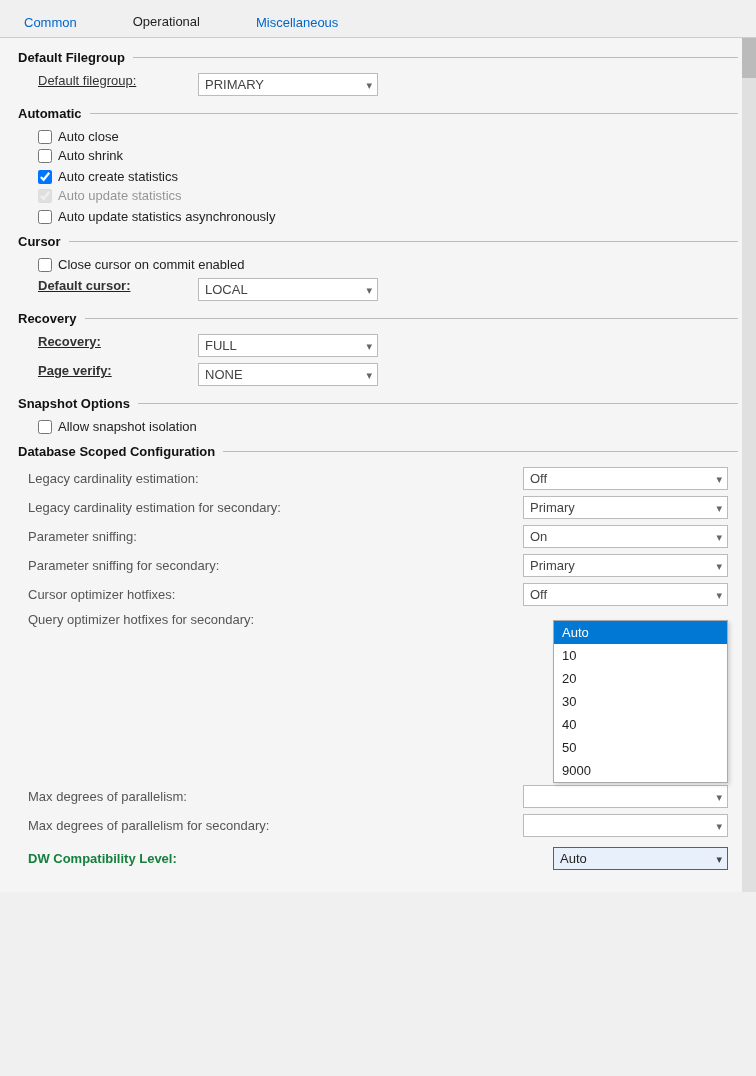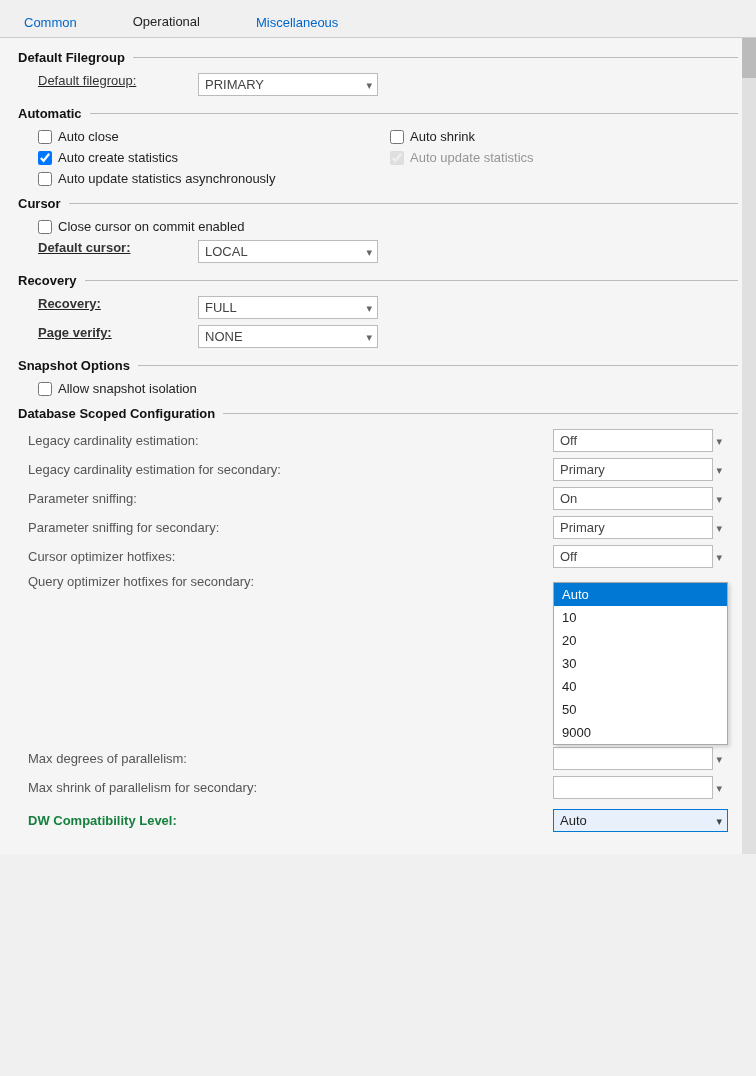--- a/index.html
+++ b/index.html
@@ -95,21 +95,21 @@
       font-size: 11px;
     }
     .checkbox-row {
       display: flex;
       align-items: center;
       margin-bottom: 6px;
       padding-left: 20px;
     }
     .checkbox-row.two-col {
       display: grid;
-      grid-template-columns: 1fr 1fr;
+      grid-template-columns: 1fr;
       gap: 4px;
     }
     .checkbox-item {
       display: flex;
       align-items: center;
       gap: 6px;
       font-size: 13px;
       color: #555;
     }
     .checkbox-item.enabled {
@@ -147,21 +147,21 @@
       color: #666;
       font-size: 11px;
     }
     .db-select {
       border: 1px solid #bbb;
       background: white;
       padding: 3px 24px 3px 6px;
       font-size: 13px;
       appearance: none;
       -webkit-appearance: none;
-      width: 160px;
+      width: 205px;
       cursor: pointer;
       color: #444;
     }
     .scrollbar {
       position: absolute;
       right: 0;
       top: 0;
       width: 14px;
       height: 100%;
       background: #e0e0e0;
@@ -406,21 +406,21 @@
     <div class="db-scoped-row">
       <span class="db-scoped-label">Max degrees of parallelism:</span>
       <div class="db-select-wrapper">
         <select class="db-select" style="background:white; border-color:#bbb;">
           <option></option>
         </select>
       </div>
     </div>
 
     <div class="db-scoped-row">
-      <span class="db-scoped-label">Max shrink of parallelism for secondary:</span>
+      <span class="db-scoped-label">Max degrees of parallelism for secondary:</span>
       <div class="db-select-wrapper">
         <select class="db-select" style="background:white; border-color:#bbb;">
           <option></option>
         </select>
       </div>
     </div>
 
   </div>
 
   <div class="section">

